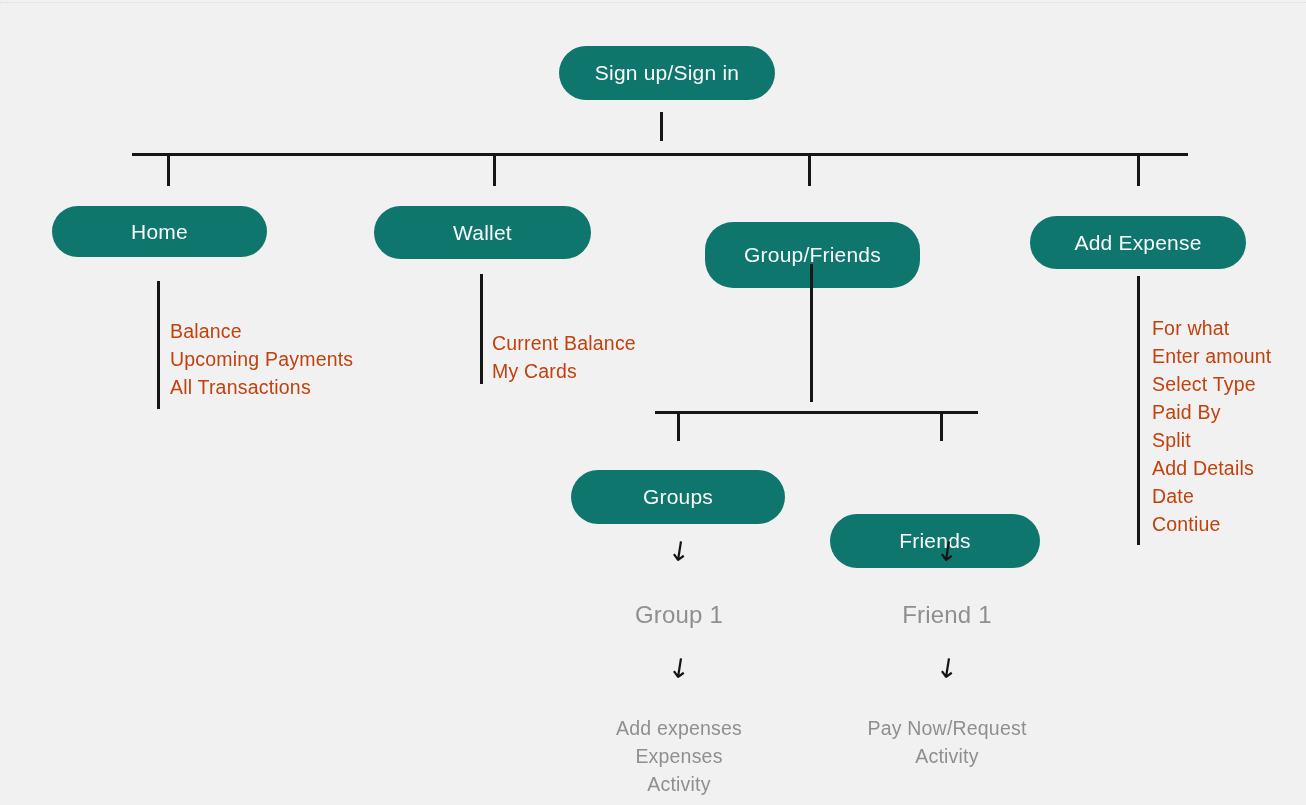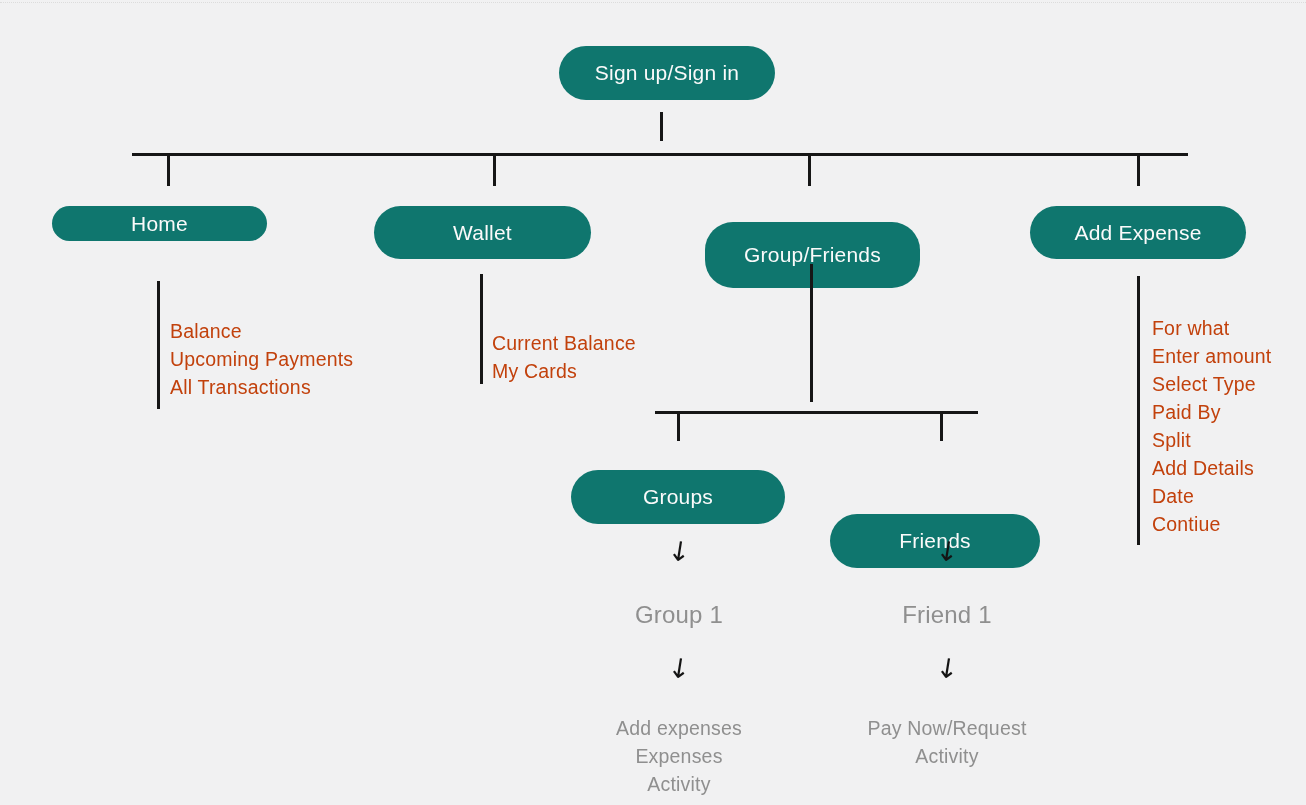--- a/index.html
+++ b/index.html
@@ -67,30 +67,30 @@
     <span>Sign up/Sign in</span>
   </div>
 
   <div class="line" style="left:660px; top:112px; width:3px; height:29px;"></div>
   <div class="line" style="left:132px; top:153px; width:1056px; height:3px;"></div>
   <div class="line" style="left:167px; top:155px; width:3px; height:31px;"></div>
   <div class="line" style="left:493px; top:155px; width:3px; height:31px;"></div>
   <div class="line" style="left:808px; top:155px; width:3px; height:31px;"></div>
   <div class="line" style="left:1137px; top:155px; width:3px; height:31px;"></div>
 
-  <div class="pill" style="left:52px; top:206px; width:215px; height:35px;">
+  <div class="pill" style="left:52px; top:206px; width:215px; height:51px;">
     <span>Home</span>
   </div>
   <div class="pill" style="left:374px; top:206px; width:217px; height:53px;">
     <span>Wallet</span>
   </div>
   <div class="pill" style="left:705px; top:222px; width:215px; height:66px;align-items:center;">
     <span>Group/Friends</span>
   </div>
-  <div class="pill" style="left:1030px; top:206px; width:216px; height:53px;">
+  <div class="pill" style="left:1030px; top:216px; width:216px; height:53px;">
     <span>Add Expense</span>
   </div>
 
   <div class="line" style="left:157px; top:281px; width:3px; height:128px;"></div>
   <div class="muted-list" style="left:170px; top:317px;">
     <div>Balance</div>
     <div>Upcoming Payments</div>
     <div>All Transactions</div>
   </div>
 

